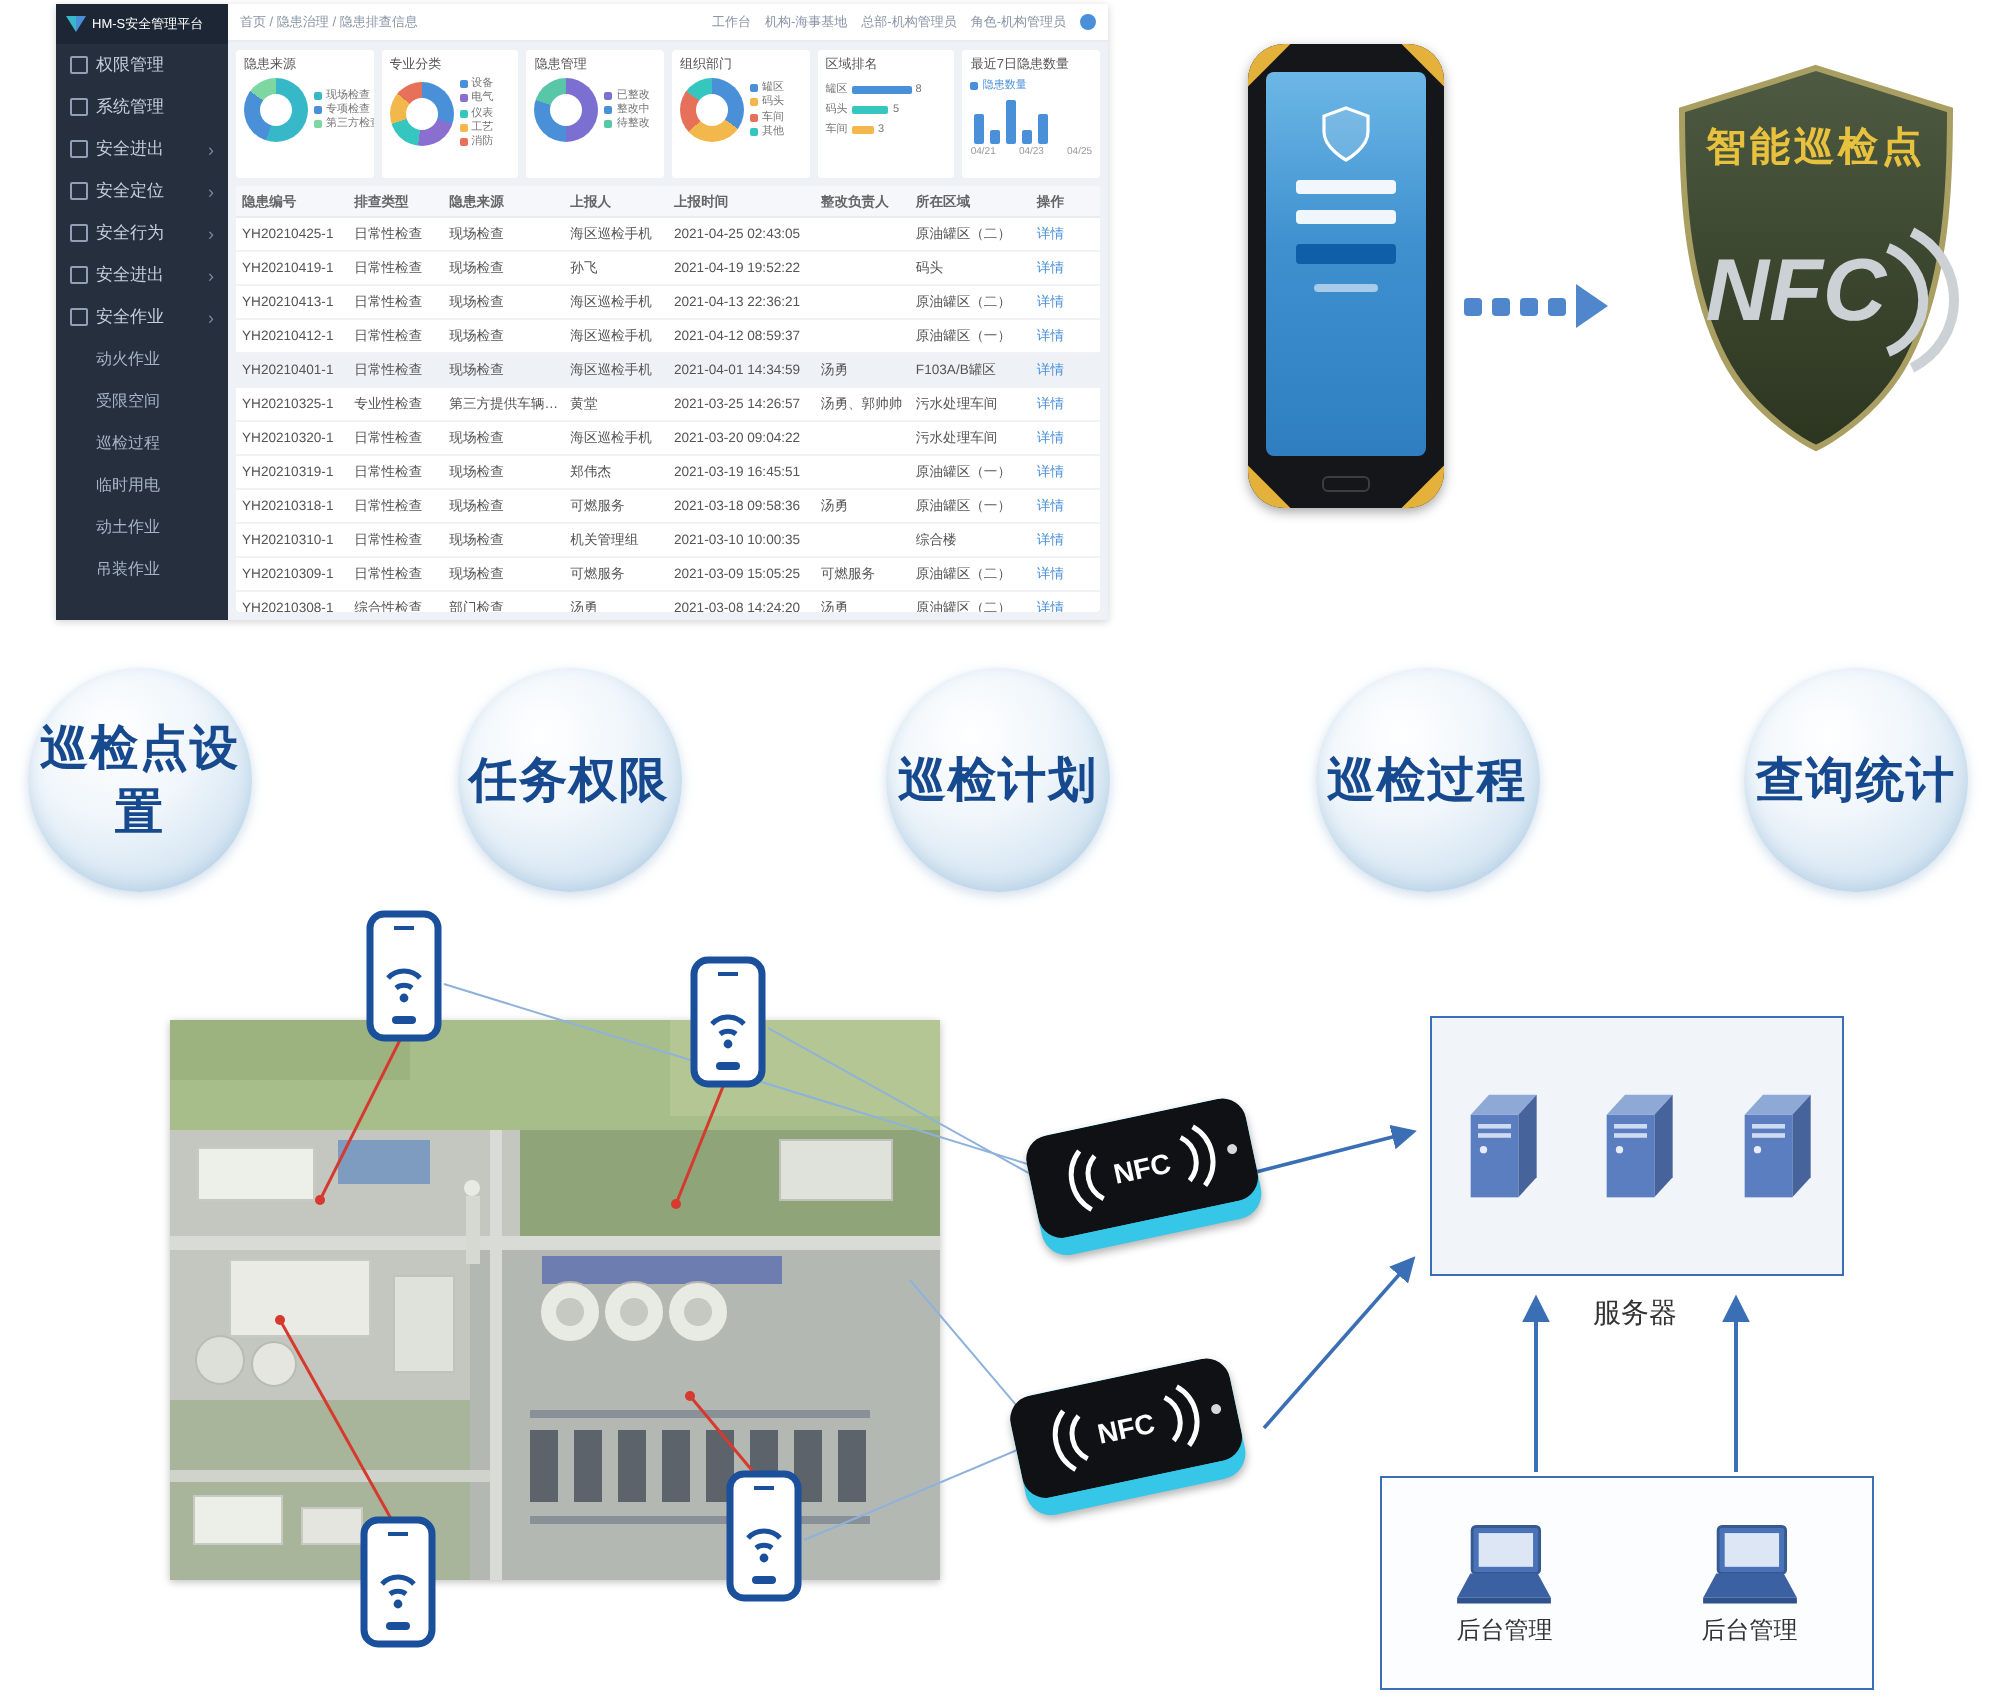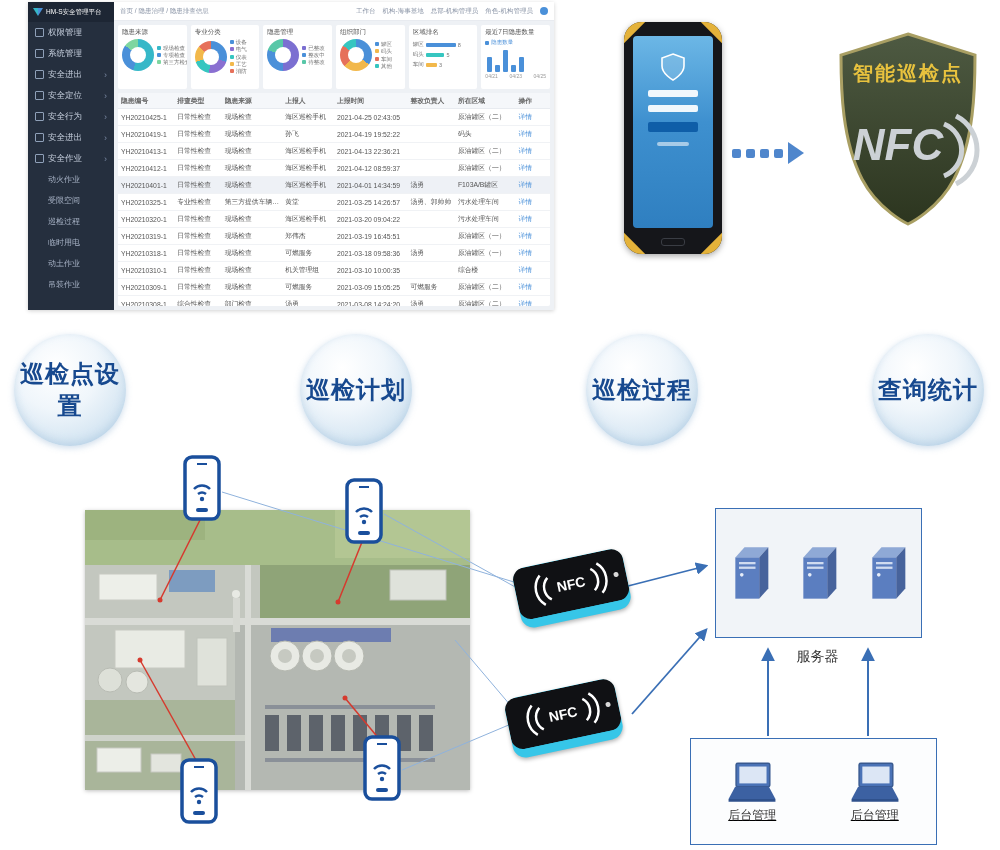--- a/index.html
+++ b/index.html
@@ -82,21 +82,21 @@
   .plant-photo{position:absolute;left:85px;top:510px;width:385px;height:280px;z-index:1;
     box-shadow:0 1px 4px rgba(0,0,0,.25);}
   .overlay{position:absolute;left:0;top:0;z-index:2;pointer-events:none;}
   .handheld{position:absolute;width:38px;height:66px;z-index:3;}
   .nfc-phone{position:absolute;width:112px;height:56px;transform:rotate(-12deg);z-index:3;
     background:#36c6e8;border-radius:13px;padding:0 0 5px 0;box-shadow:0 2px 4px rgba(0,0,0,.3);}
   .server-box{position:absolute;left:715px;top:508px;width:205px;height:128px;background:#f1f4f8;
     border:1.5px solid #3a6fb5;display:flex;align-items:center;justify-content:space-around;z-index:3;}
   .server-label{position:absolute;left:715px;top:648px;width:205px;text-align:center;font-size:14px;color:#333;z-index:3;}
   .admin-box{position:absolute;left:690px;top:738px;width:245px;height:105px;background:#fcfdfe;
-    border:1.5px solid #3a6fb5;display:flex;align-items:center;justify-content:space-around;z-index:3;text-decoration:underline;}
+    border:1.5px solid #3a6fb5;display:flex;align-items:center;justify-content:space-around;z-index:3;}
   .admin-unit{display:flex;flex-direction:column;align-items:center;gap:3px;}
   .admin-label{font-size:12px;color:#333;}
 </style>
 </head>
 <body>
 
 <div class="page">
 
   <div class="dashboard">
     <div class="sidebar">
@@ -491,20 +491,23 @@
     <path d="M80 6 L147 27 C147 62 146 112 126 151 C110 182 80 196 80 196 C80 196 50 182 34 151 C14 112 13 62 13 27 Z" fill="url(#shieldG)" stroke="#a99f63" stroke-width="3"></path>
     <text x="80" y="52" text-anchor="middle" font-size="20" font-weight="bold" fill="#e8c23e" letter-spacing="2">智能巡检点</text>
     <text x="70" y="132" text-anchor="middle" font-size="44" font-weight="bold" font-style="italic" fill="#ccd1d5">NFC</text>
     <path d="M116 96 A28 28 0 0 1 116 148" stroke="#ccd1d5" stroke-width="5" fill="none"></path>
     <path d="M128 88 A38 38 0 0 1 128 156" stroke="#ccd1d5" stroke-width="5" fill="none"></path>
   </svg>
 
   <div class="circles-row">
       <div class="feature-circle">
         <span>巡检点设置</span>
+      </div>
+      <div class="feature-circle">
+        <span>任务权限</span>
       </div>
       <div class="feature-circle">
         <span>巡检计划</span>
       </div>
       <div class="feature-circle">
         <span>巡检过程</span>
       </div>
       <div class="feature-circle">
         <span>查询统计</span>
       </div>

